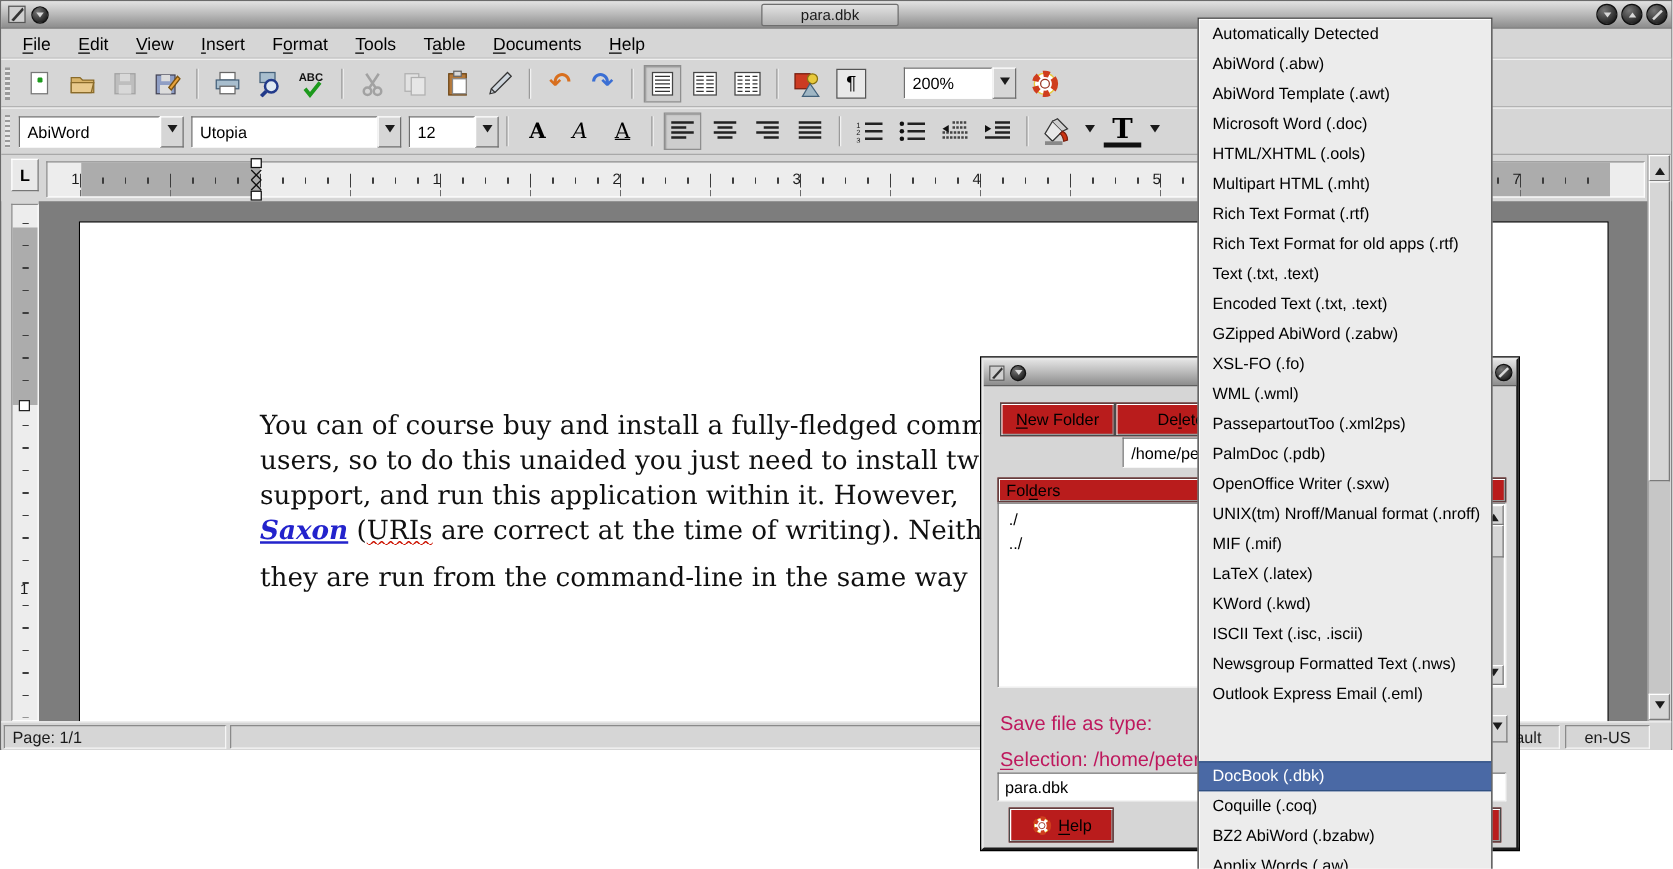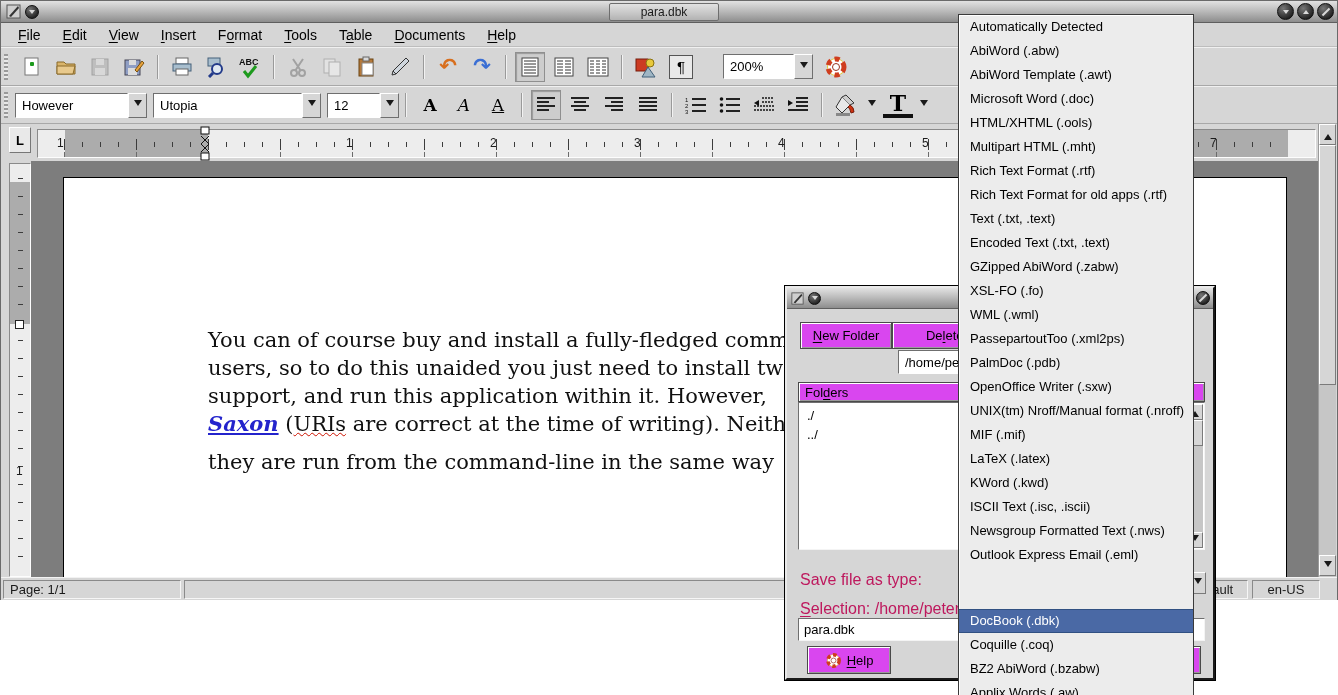--- a/index.html
+++ b/index.html
@@ -2,21 +2,21 @@
 <html><head>
 <meta charset="utf-8">
 <style>
   * { margin:0; padding:0; box-sizing:border-box; }
   html,body { width:1338px; height:695px; }
   body { font-family:"Liberation Sans", sans-serif; background:#fff; position:relative; overflow:hidden; }
   #stage { position:absolute; left:0; top:0; width:1338px; height:695px; background:#fff; }
 
   
   .raised  { background:#d6d6d6; border:1px solid; border-color:#ffffff #7a7a7a #7a7a7a #ffffff; }
-  .btn3d   { background:#d946ef; border:1px solid #4a4a4a; box-shadow:inset 1px 1px 0 #fff, inset -1px -1px 0 #9a9a9a; }
+  .btn3d   { background:#b91c1c; border:1px solid #4a4a4a; box-shadow:inset 1px 1px 0 #fff, inset -1px -1px 0 #9a9a9a; }
   .whitefield { background:#fff; border:1px solid; border-color:#6f6f6f #f4f4f4 #f4f4f4 #6f6f6f; }
   .mn { text-decoration:underline; text-underline-offset:2px; }
 
   .tri-d { width:0;height:0;border:4px solid transparent;border-top:6px solid #1a1a1a;display:inline-block; }
   .tri-u { width:0;height:0;border:4px solid transparent;border-bottom:6px solid #1a1a1a;display:inline-block; }
 
   
   #main-window { position:absolute; left:0; top:0; width:1338px; height:600px; background:#d6d6d6; border:1px solid #6a6a6a; }
 
   #titlebar { position:absolute; left:0; top:0; width:100%; height:22px;
@@ -299,21 +299,21 @@
             <circle cx="12" cy="12" r="9" fill="#e8c93c"></circle>
             <circle cx="12" cy="12" r="8" fill="#fff" stroke="#cf3d1e" stroke-width="5" stroke-dasharray="5 4"></circle>
             <circle cx="12" cy="12" r="3.5" fill="#fff" stroke="#993322"></circle>
           </svg>
         </span>
     </div>
 
     <div id="toolbar2" class="toolbar">
       <span class="grip"></span>
       <span class="combo" style="width:132px">
-        <span class="fld">However</span>
+        <span class="fld">AbiWord</span>
         <span class="arr">
             <span class="tri-d"></span>
           </span>
       </span>
       <span class="combo" style="width:168px;margin-left:6px">
         <span class="fld">Utopia</span>
         <span class="arr">
             <span class="tri-d"></span>
           </span>
       </span>

